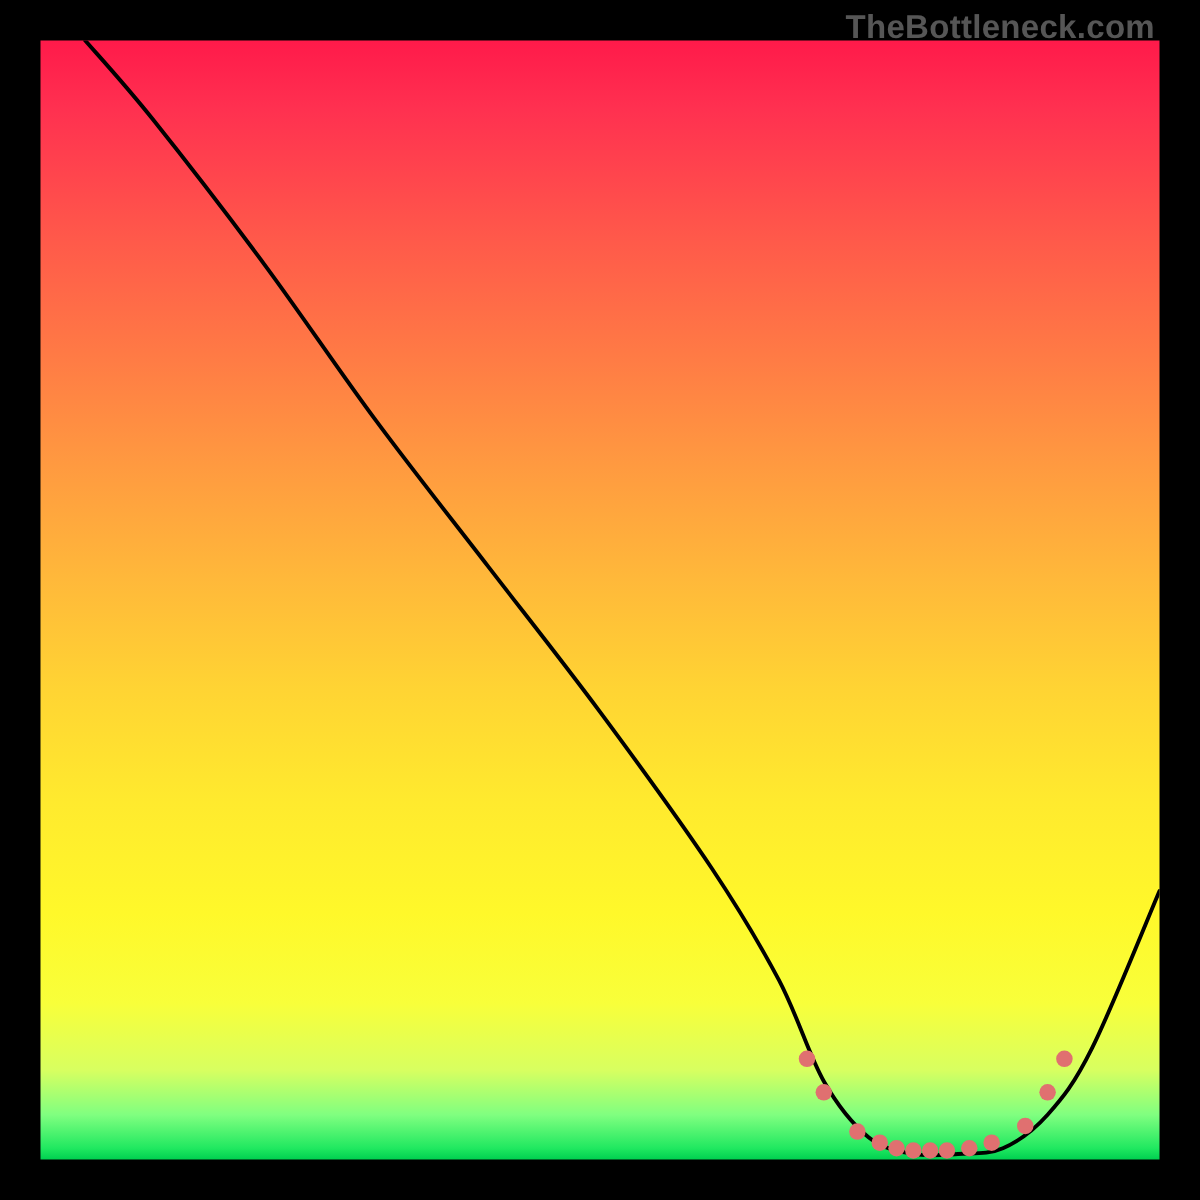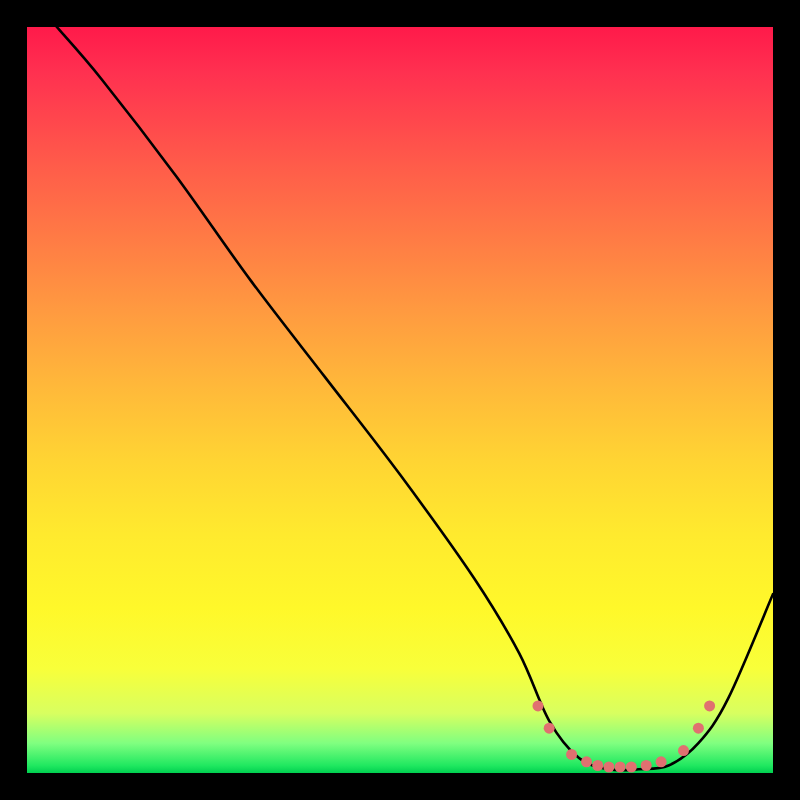--- a/index.html
+++ b/index.html
@@ -68,13 +68,14 @@
           <circle cx="593.1" cy="740.0" r="5.5" fill="#e07070"></circle>
           <circle cx="604.3" cy="740.0" r="5.5" fill="#e07070"></circle>
           <circle cx="619.2" cy="738.5" r="5.5" fill="#e07070"></circle>
           <circle cx="634.1" cy="734.8" r="5.5" fill="#e07070"></circle>
           <circle cx="656.5" cy="723.6" r="5.5" fill="#e07070"></circle>
           <circle cx="671.4" cy="701.2" r="5.5" fill="#e07070"></circle>
           <circle cx="682.6" cy="678.9" r="5.5" fill="#e07070"></circle>
         </g>
     </svg>
   </div>
+  <div class="watermark">TheBottleneck.com</div>
 </div>
 
 </body></html>

